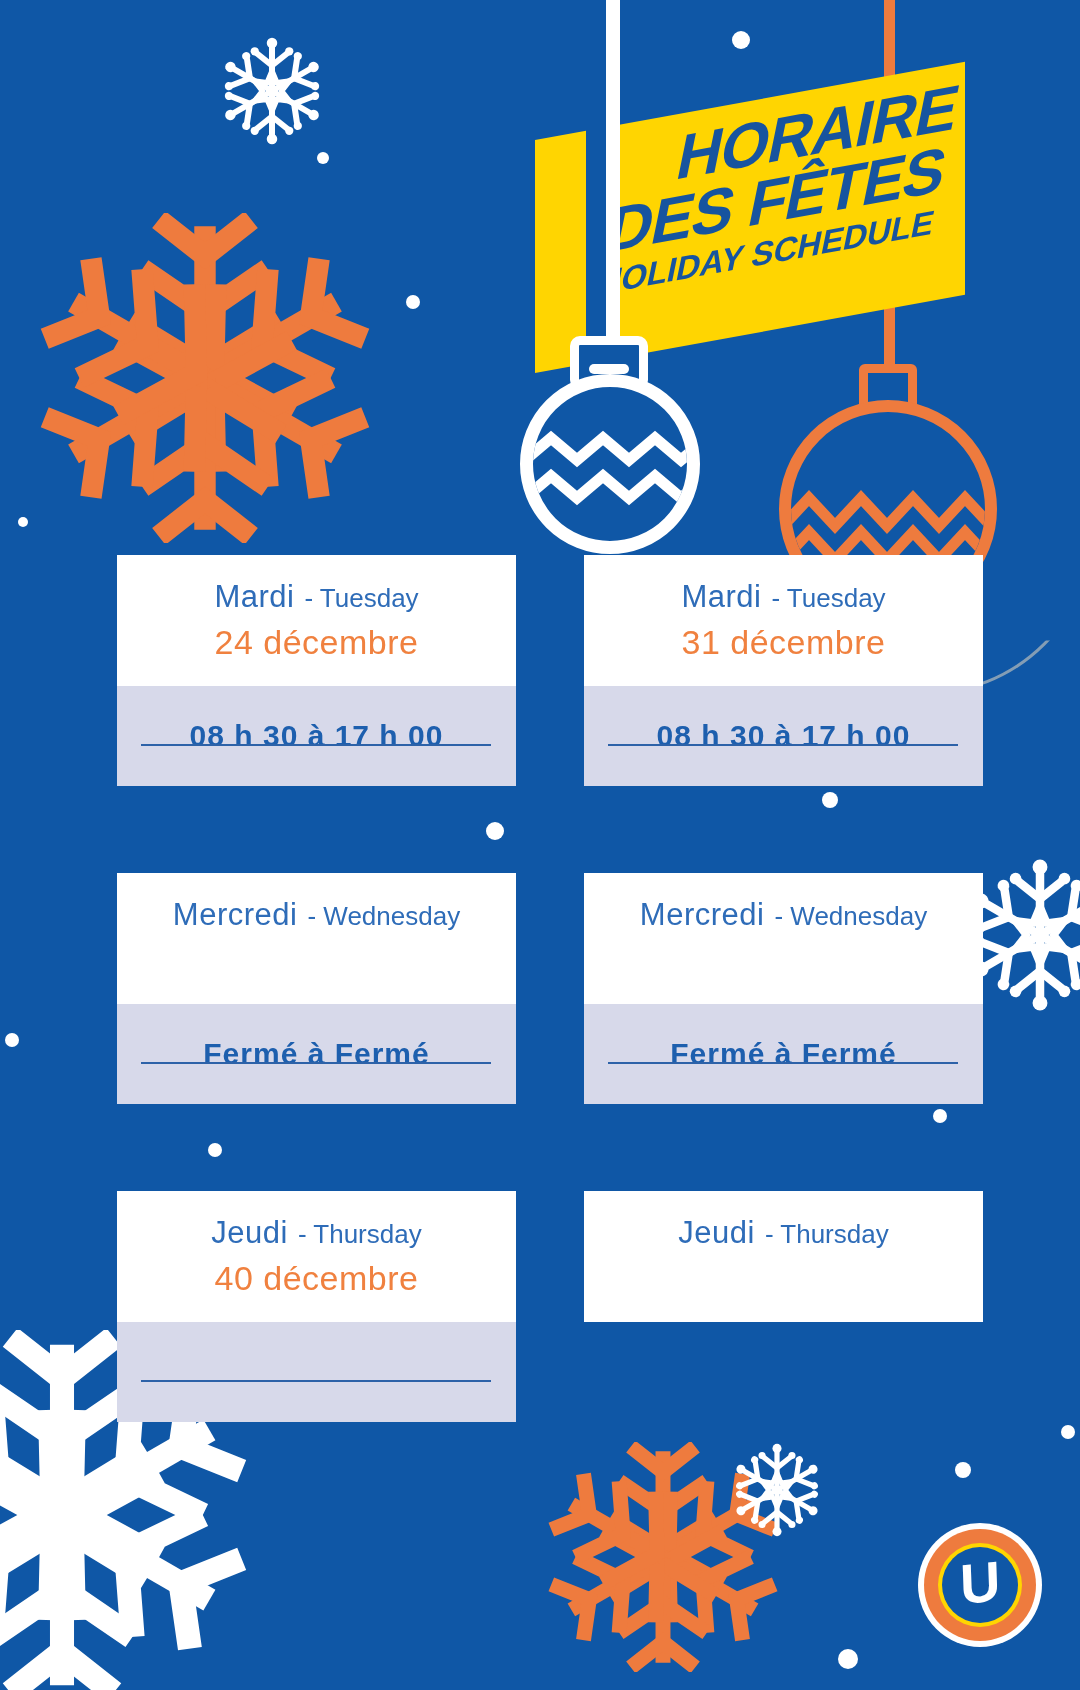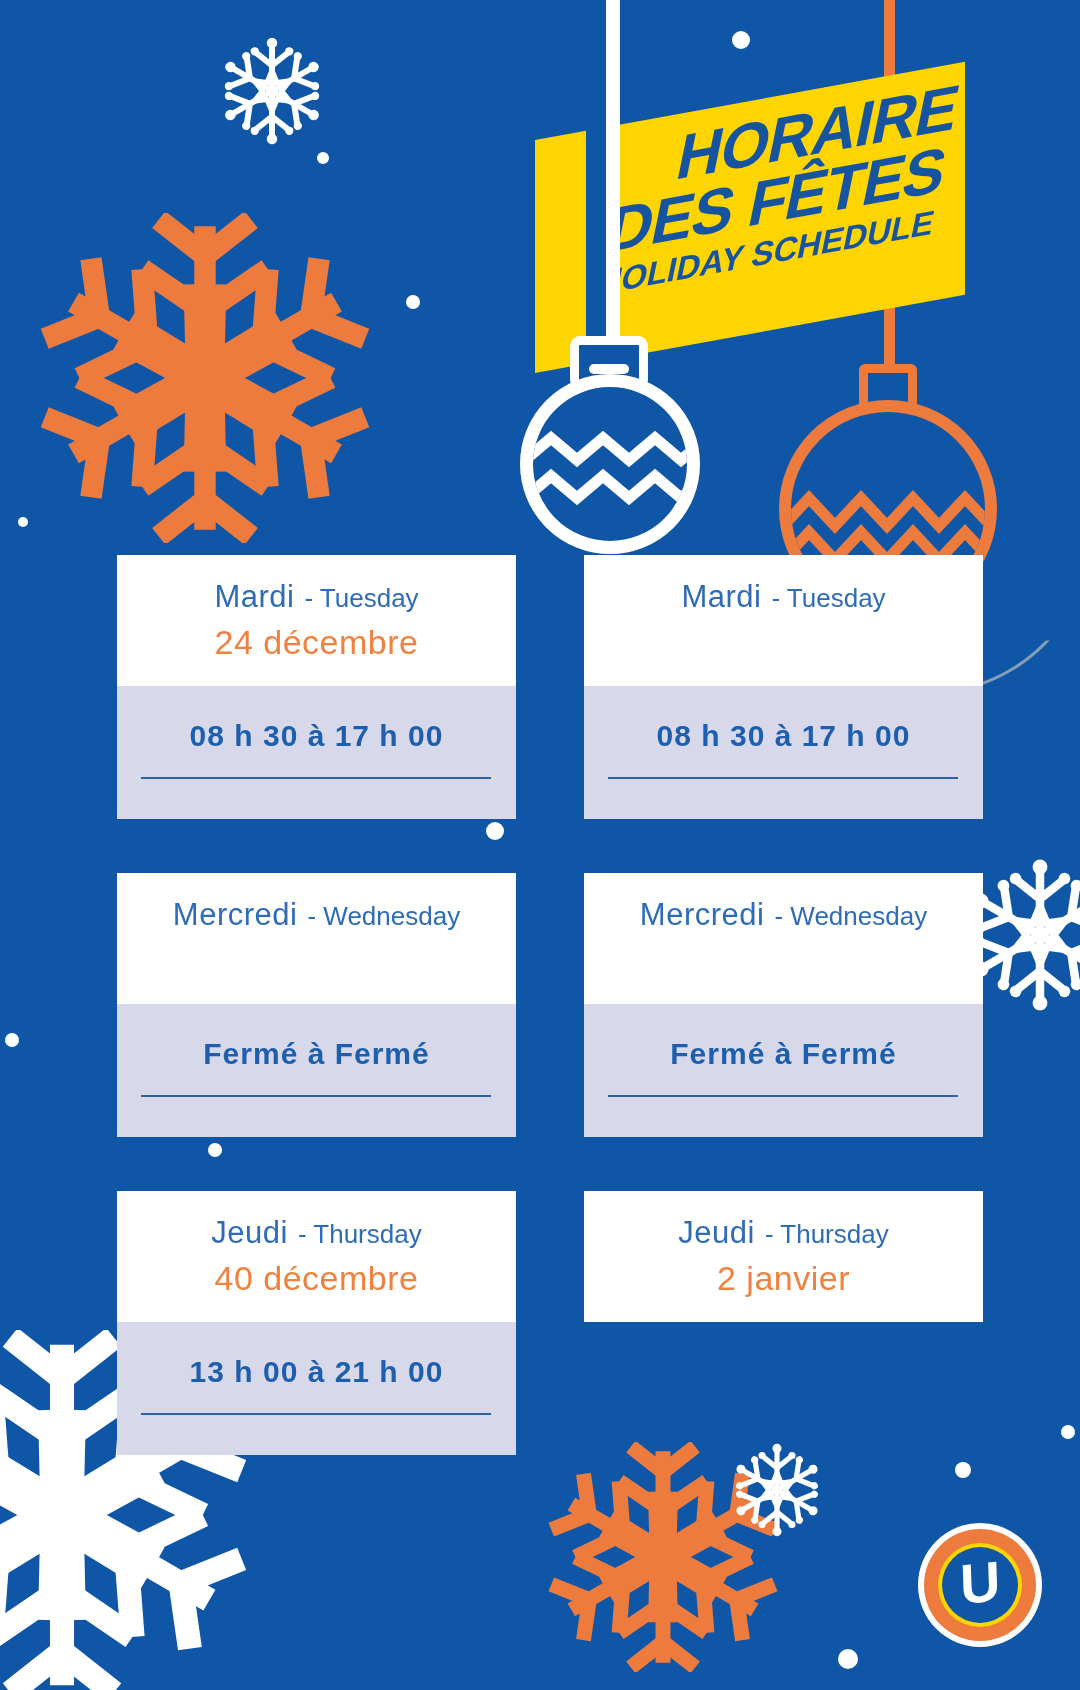--- a/index.html
+++ b/index.html
@@ -55,21 +55,21 @@
   .banner-gap{position:absolute;left:586px;top:50px;width:20px;height:330px;
     background:var(--bg);z-index:4;}
 
   
   .card{position:absolute;width:399px;height:260px;z-index:10;}
   .card-top{height:131px;background:#fff;text-align:center;padding-top:24px;}
   .day-row{display:flex;justify-content:center;align-items:baseline;gap:10px;}
   .day{font-size:31px;color:var(--day-blue);letter-spacing:.5px;}
   .day-en{font-size:26px;color:var(--day-blue);}
   .date{font-size:34px;font-weight:normal;color:var(--date-orange);margin-top:8px;letter-spacing:.5px;}
-  .card-bottom{position:relative;height:133px;background:var(--lavender);text-align:center;}
+  .card-bottom{position:relative;height:100px;background:var(--lavender);text-align:center;}
   .hours{padding-top:33px;font-size:30px;font-weight:bold;color:var(--blue-text);letter-spacing:1px;}
   .rule{position:absolute;left:24px;bottom:40px;width:350px;height:2px;background:#2d62a8;}
 
   
   .logo{position:absolute;left:942px;top:1547px;width:76px;height:76px;z-index:10;
     border-radius:50%;background:var(--bg);
     box-shadow:0 0 0 4px var(--yellow),0 0 0 18px var(--orange),0 0 0 24px #fff;
     display:flex;align-items:center;justify-content:center;}
   .logo-u{color:#fff;font-weight:bold;font-size:56px;line-height:1;
     transform:rotate(-6deg) skewX(-4deg) translateY(-2px);}
@@ -258,20 +258,21 @@
     <div class="rule"></div>
   </div>
 </div>
 
 <div class="card" style="left:584px;top:555px;">
   <div class="card-top">
     <div class="day-row">
       <span class="day">Mardi</span>
       <span class="day-en">- Tuesday</span>
     </div>
+    <div class="date">31 décembre</div>
   </div>
   <div class="card-bottom">
     <div class="hours">08 h 30 à 17 h 00</div>
     <div class="rule"></div>
   </div>
 </div>
 
 <div class="card" style="left:117px;top:873px;">
   <div class="card-top">
     <div class="day-row">
@@ -300,30 +301,28 @@
 
 <div class="card" style="left:117px;top:1191px;">
   <div class="card-top">
     <div class="day-row">
       <span class="day">Jeudi</span>
       <span class="day-en">- Thursday</span>
     </div>
     <div class="date">40 décembre</div>
   </div>
   <div class="card-bottom">
-    <div class="hours">13 h 00 à 21 h 00</div>
     <div class="rule"></div>
   </div>
 </div>
 
 <div class="card" style="left:584px;top:1191px;">
   <div class="card-top">
     <div class="day-row">
       <span class="day">Jeudi</span>
       <span class="day-en">- Thursday</span>
     </div>
-    <div class="date">2 janvier</div>
   </div>
 </div>
 
 <div class="logo">
   <span class="logo-u">U</span>
 </div>
 
 </body></html>

